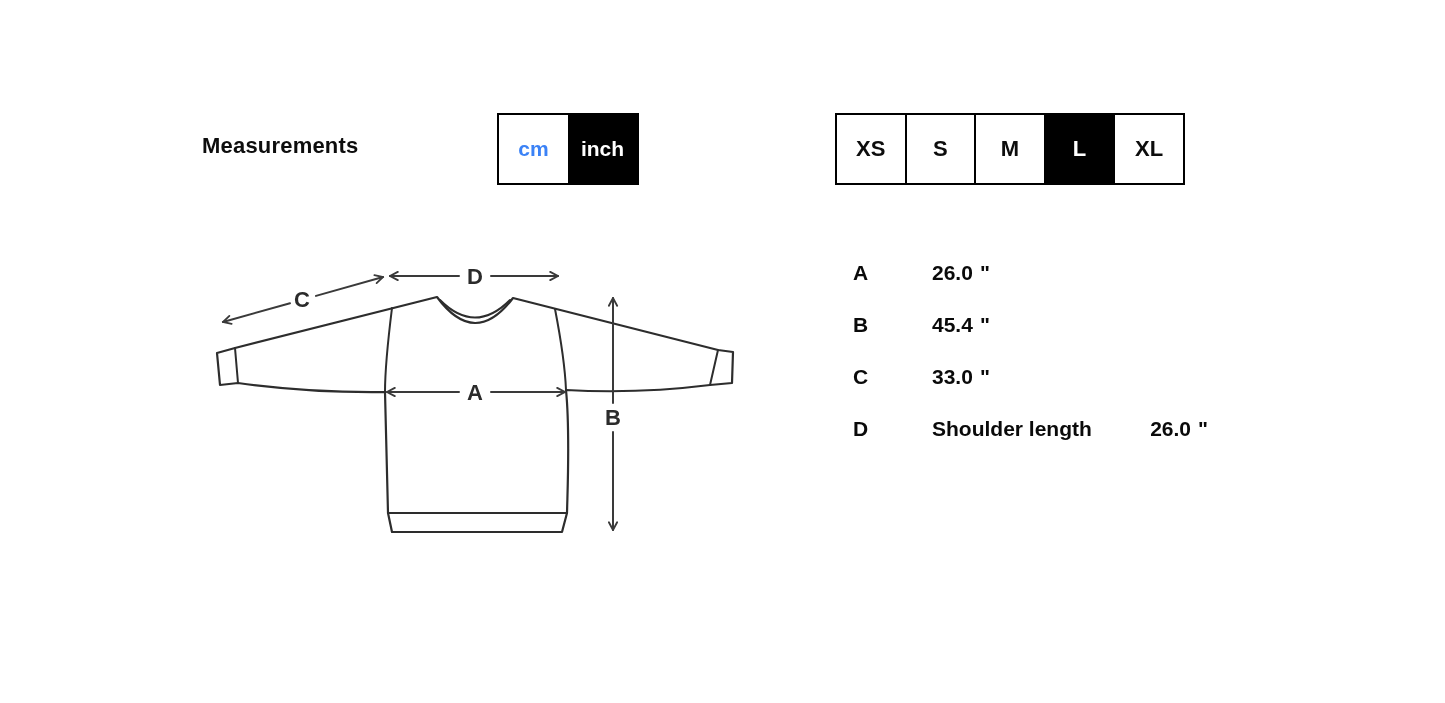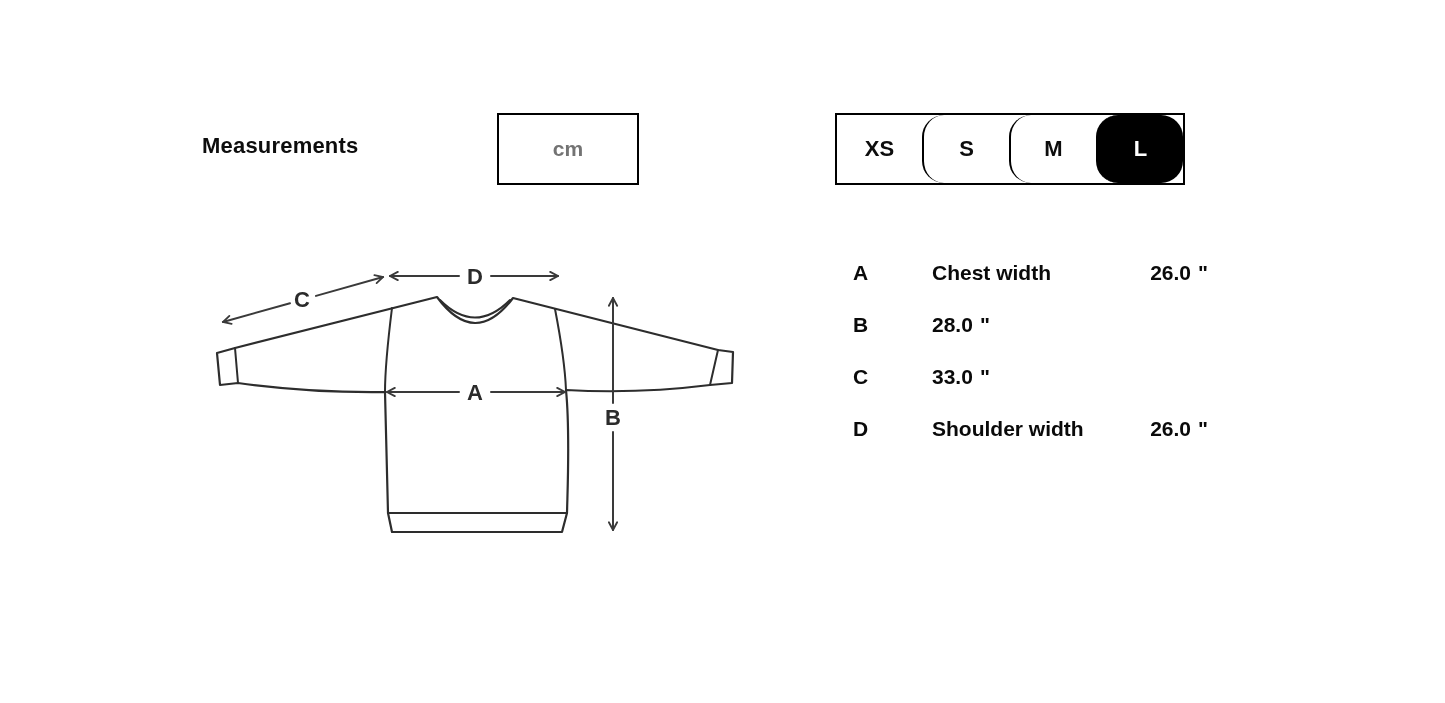--- a/index.html
+++ b/index.html
@@ -21,33 +21,32 @@
   .title{
     position:absolute;left:202px;top:133px;font-size:22px;letter-spacing:.2px;color:#0d0d0d;
   }
   
   .unit-toggle{
     position:absolute;left:497px;top:113px;width:142px;height:72px;
     border:2px solid var(--border);display:flex;background:#fff;
   }
   .unit-toggle .cell{
     flex:1;display:flex;align-items:center;justify-content:center;
-    font-size:21px;color:#737373;cursor:pointer;background:#fff;
+    font-size:21px;color:#3b82f6;cursor:pointer;background:#fff;
   }
   .unit-toggle .cell.selected{background:var(--selected_bg);color:var(--selected_text);}
   
   .size-selector{
     position:absolute;left:835px;top:113px;width:350px;height:72px;
     border:2px solid var(--border);display:flex;background:#fff;
   }
   .size-selector .cell{
     flex:1;display:flex;align-items:center;justify-content:center;
     font-size:22px;color:#0d0d0d;cursor:pointer;background:#fff;
     border-left:2px solid var(--border);
-    border-radius:22px;
   }
   .size-selector .cell:first-child{border-left:none;}
   .size-selector .cell.selected{background:var(--selected_bg);color:var(--selected_text);}
   
   .diagram{position:absolute;left:200px;top:262px;}
   .diagram .garment{stroke:var(--line_dark);stroke-width:2.2;fill:#ffffff;stroke-linejoin:round;stroke-linecap:round;}
   .diagram .seam{stroke:var(--line_dark);stroke-width:2;fill:none;stroke-linecap:round;}
   .diagram .arrow{stroke:var(--arrow);stroke-width:2;fill:none;stroke-linecap:round;}
   .diagram .dim-label{font-family:"Liberation Sans","DejaVu Sans",sans-serif;font-weight:700;font-size:22px;fill:#2b2b2b;text-anchor:middle;}
   
@@ -60,27 +59,29 @@
 </style>
 </head>
 <body>
 
 <div class="canvas">
 
   <div class="title">Measurements</div>
 
   <div class="unit-toggle">
     <div class="cell">cm</div>
+    <div class="cell selected">inch</div>
   </div>
 
   <div class="size-selector">
     <div class="cell">XS</div>
     <div class="cell">S</div>
     <div class="cell">M</div>
     <div class="cell selected">L</div>
+    <div class="cell">XL</div>
   </div>
 
   <svg class="diagram" width="560" height="285" viewBox="200 262 560 285" xmlns="http://www.w3.org/2000/svg">
     <defs>
       <marker id="ah" viewBox="0 0 12 12" refX="10.5" refY="6" markerWidth="11" markerHeight="11" markerUnits="userSpaceOnUse" orient="auto-start-reverse">
         <path d="M2,1.5 L10.5,6 L2,10.5" fill="none" stroke="#3a3a3a" stroke-width="2" stroke-linecap="round"></path>
       </marker>
     </defs>
 
     <path class="garment" d="
@@ -114,35 +115,34 @@
 
     <text class="dim-label" x="302" y="307">C</text>
     <text class="dim-label" x="475" y="284">D</text>
     <text class="dim-label" x="475" y="400">A</text>
     <text class="dim-label" x="613" y="425">B</text>
   </svg>
 
   <div class="mtable">
     <div class="mrow">
       <span class="mkey">A</span>
-      <span class="mname">Chest width</span>
       <span class="mval">26.0</span>
       <span class="munit">"</span>
     </div>
     <div class="mrow">
       <span class="mkey">B</span>
-      <span class="mval">28.0</span>
+      <span class="mval">45.4</span>
       <span class="munit">"</span>
     </div>
     <div class="mrow">
       <span class="mkey">C</span>
       <span class="mval">33.0</span>
       <span class="munit">"</span>
     </div>
     <div class="mrow">
       <span class="mkey">D</span>
-      <span class="mname">Shoulder width</span>
+      <span class="mname">Shoulder length</span>
       <span class="mval">26.0</span>
       <span class="munit">"</span>
     </div>
   </div>
 
 </div>
 
 </body></html>

